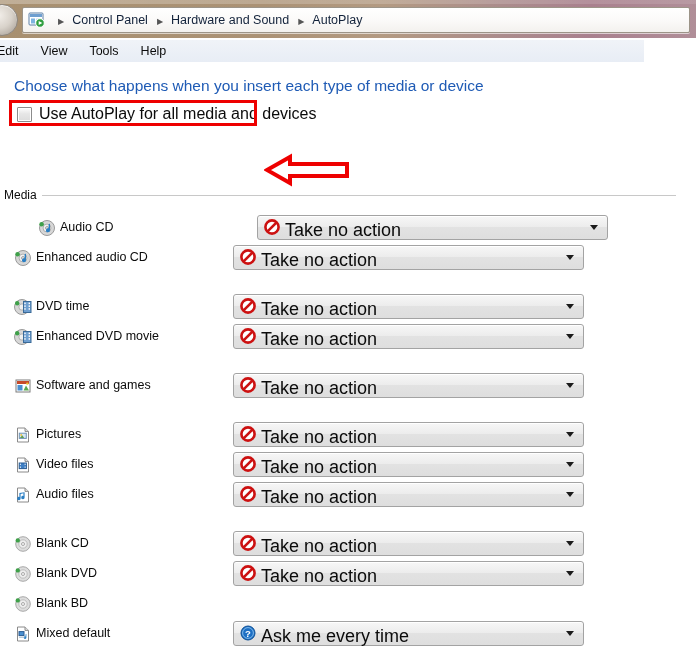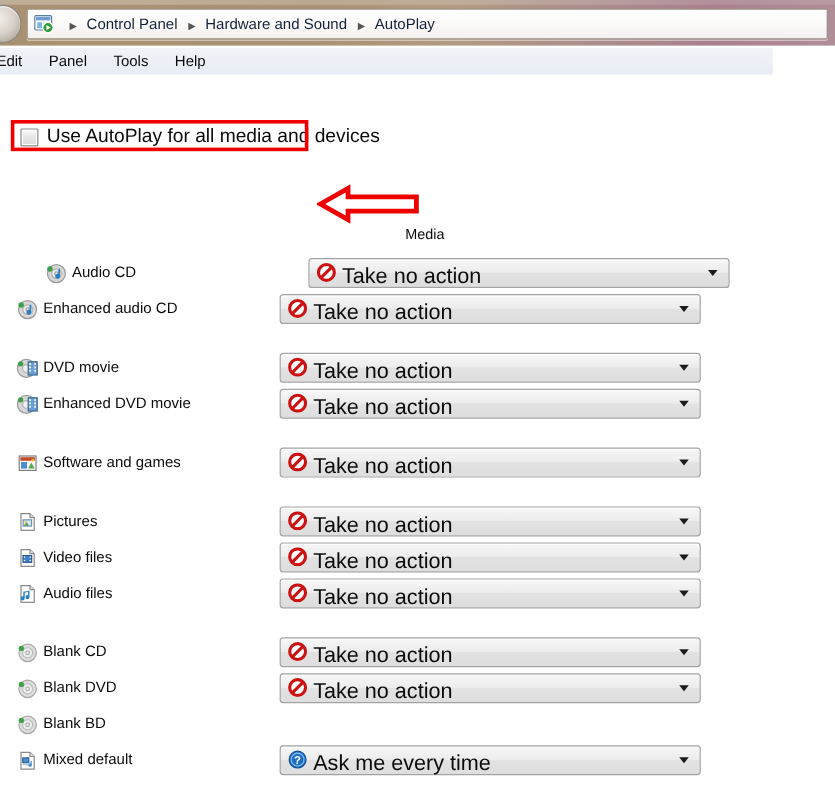--- a/index.html
+++ b/index.html
@@ -152,27 +152,26 @@
   }
   .annot-arrow {
     position: absolute;
     left: 264px; top: 91px;
     width: 86px; height: 34px;
   }
 
   
   .group {
     position: absolute;
-    left: 18px;
+    left: 4px;
     width: 672px;
     display: flex;
     align-items: center;
     font-size: 12px;
     color: #0b0b0b;
-    flex-direction: column;
   }
   .group-line {
     flex: 1;
     height: 1px;
     background: #c8c8c8;
     margin-left: 5px;
   }
 
   
   .row {
@@ -258,27 +257,28 @@
       <span class="crumb-sep">▶</span>
       <span class="crumb">Hardware and Sound</span>
       <span class="crumb-sep">▶</span>
       <span class="crumb">AutoPlay</span>
     </div>
   </div>
 </div>
 
 <div class="menubar">
   <div class="menu-item first">Edit</div>
-  <div class="menu-item">Panel</div>
+  <div class="menu-item">View</div>
   <div class="menu-item">Tools</div>
   <div class="menu-item">Help</div>
 </div>
 
 <div class="content">
 
+  <div class="page-heading">Choose what happens when you insert each type of media or device</div>
 
   <div class="autoplay-row">
     <div class="cb"></div>
     <div class="cb-label">Use AutoPlay for all media and devices</div>
   </div>
   <div class="annot-box"></div>
 
   <svg class="annot-arrow" viewBox="0 0 86 34">
     <polygon points="3,17 26,4 26,11 83,11 83,23 26,23 26,30" fill="#ffffff" stroke="#ee0000" stroke-width="4" stroke-linejoin="miter"></polygon>
   </svg>
@@ -333,21 +333,21 @@
             <circle cx="8" cy="9" r="3.2" fill="#f0f0f0" stroke="#b0b0b0"></circle>
             <circle cx="3.2" cy="5.2" r="2.2" fill="#3fa04a"></circle>
             <rect x="9.5" y="3.5" width="7.5" height="11" fill="#6f9fd0" stroke="#3a6a98"></rect>
             <rect x="10.3" y="4.6" width="1.4" height="1.5" fill="#ffffff"></rect>
             <rect x="10.3" y="7.4" width="1.4" height="1.5" fill="#ffffff"></rect>
             <rect x="10.3" y="10.2" width="1.4" height="1.5" fill="#ffffff"></rect>
             <rect x="14.6" y="4.6" width="1.4" height="1.5" fill="#ffffff"></rect>
             <rect x="14.6" y="7.4" width="1.4" height="1.5" fill="#ffffff"></rect>
             <rect x="14.6" y="10.2" width="1.4" height="1.5" fill="#ffffff"></rect>
           </svg></span>
-        <span class="row-label">DVD movie</span>
+        <span class="row-label">DVD time</span>
         <div class="combo">
           <span class="combo-icon"><svg viewBox="0 0 16 16">
               <circle cx="8" cy="8" r="6.6" fill="#ffffff"></circle>
               <circle cx="8" cy="8" r="6.6" fill="none" stroke="#cc1111" stroke-width="2.6"></circle>
               <line x1="3.6" y1="12.4" x2="12.4" y2="3.6" stroke="#cc1111" stroke-width="2.6"></line>
             </svg></span>
           <span class="combo-text">Take no action</span>
           <span class="combo-arrow"></span>
         </div>
       </div>

